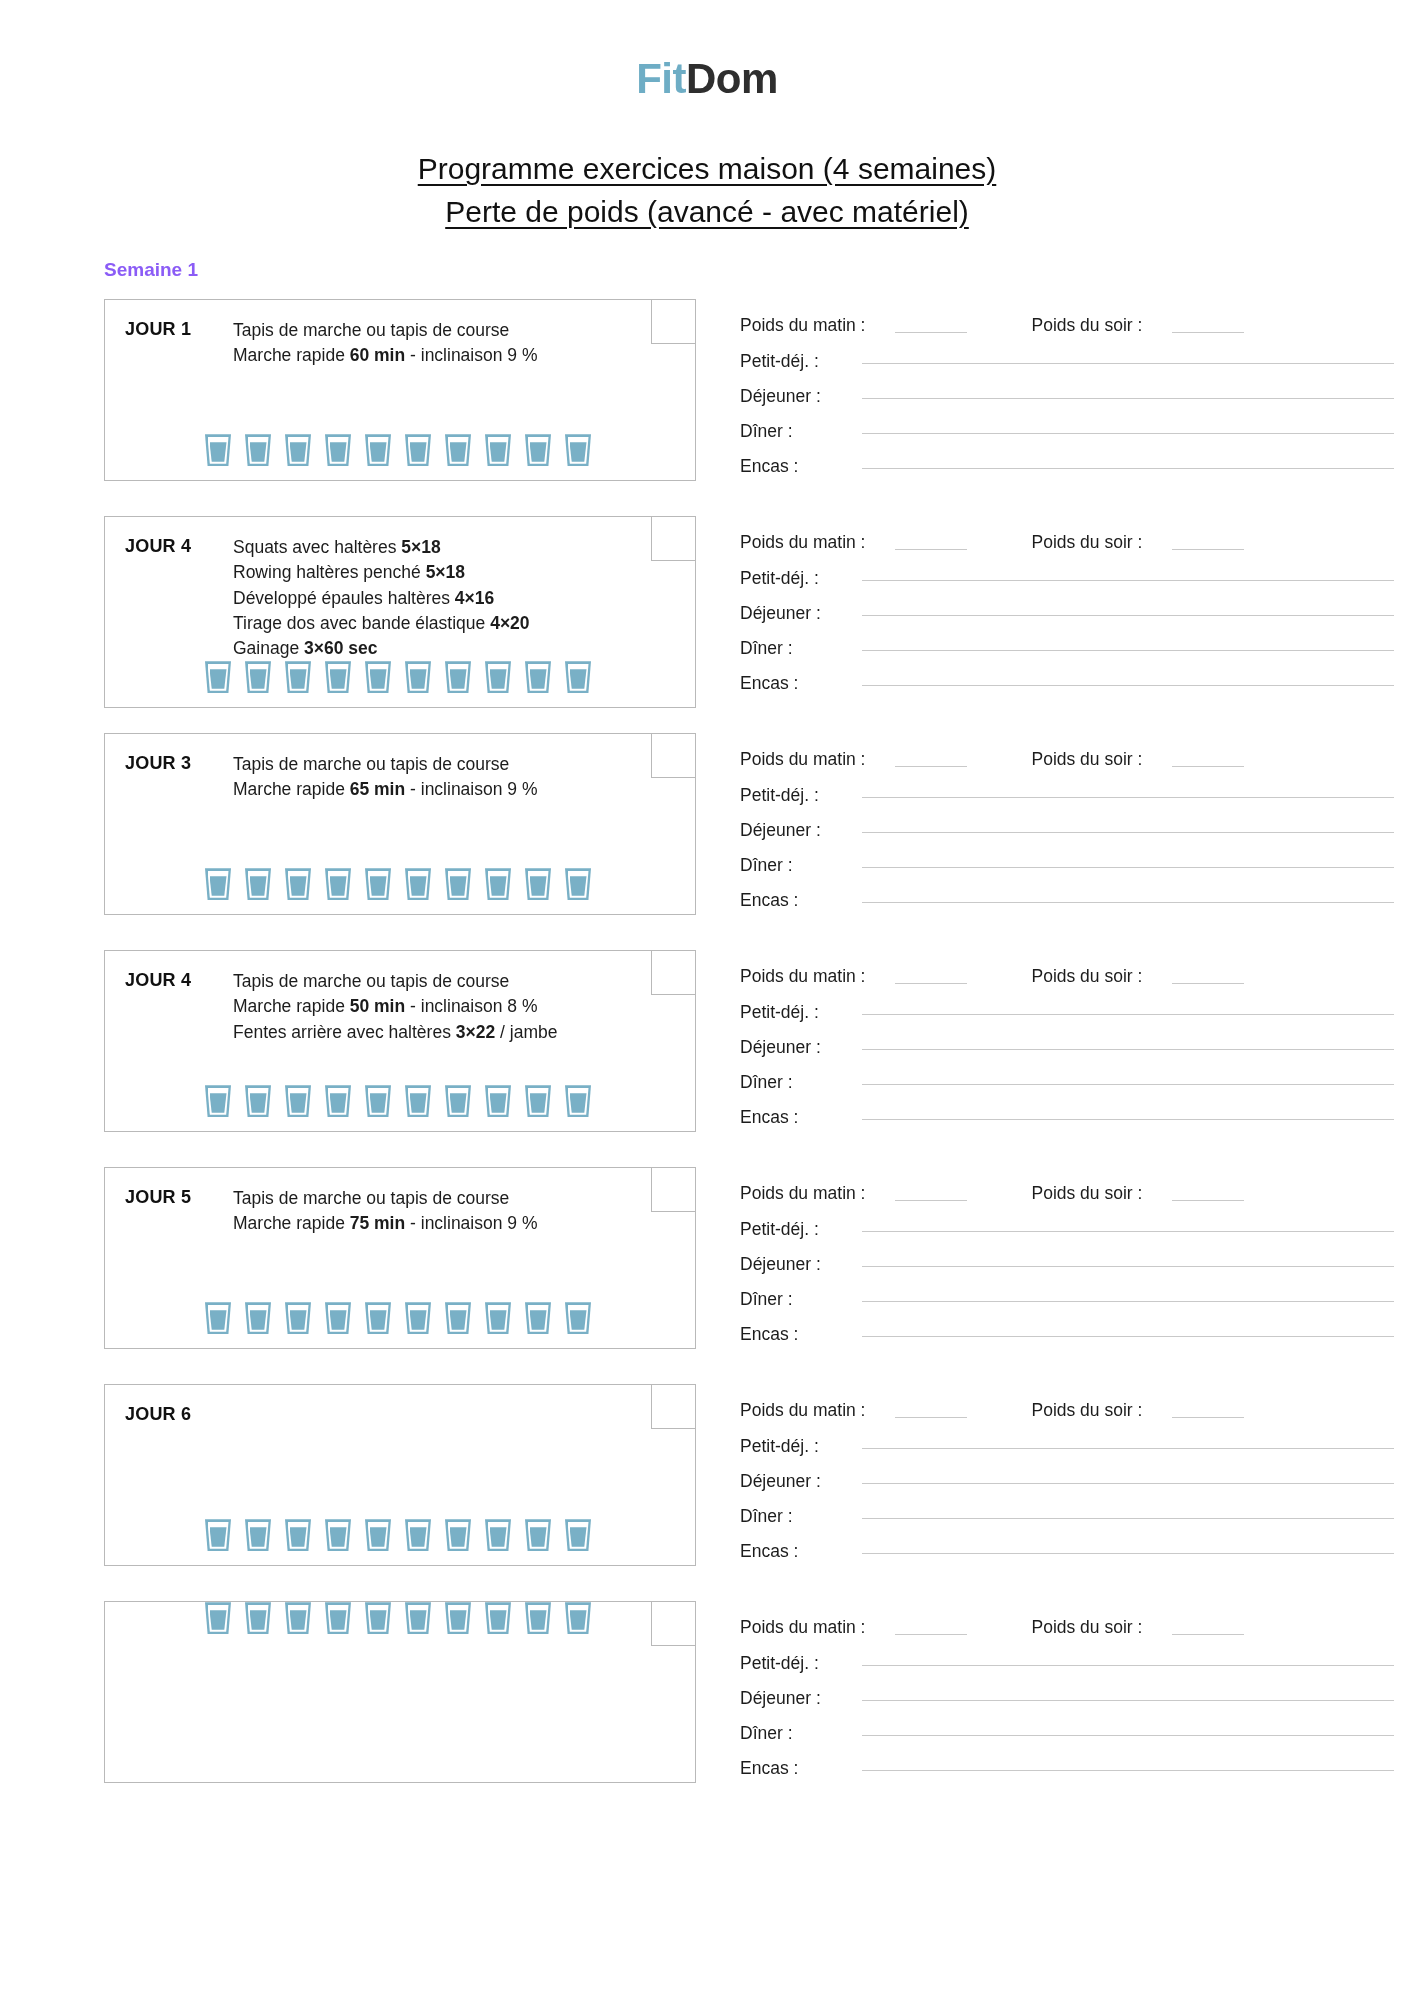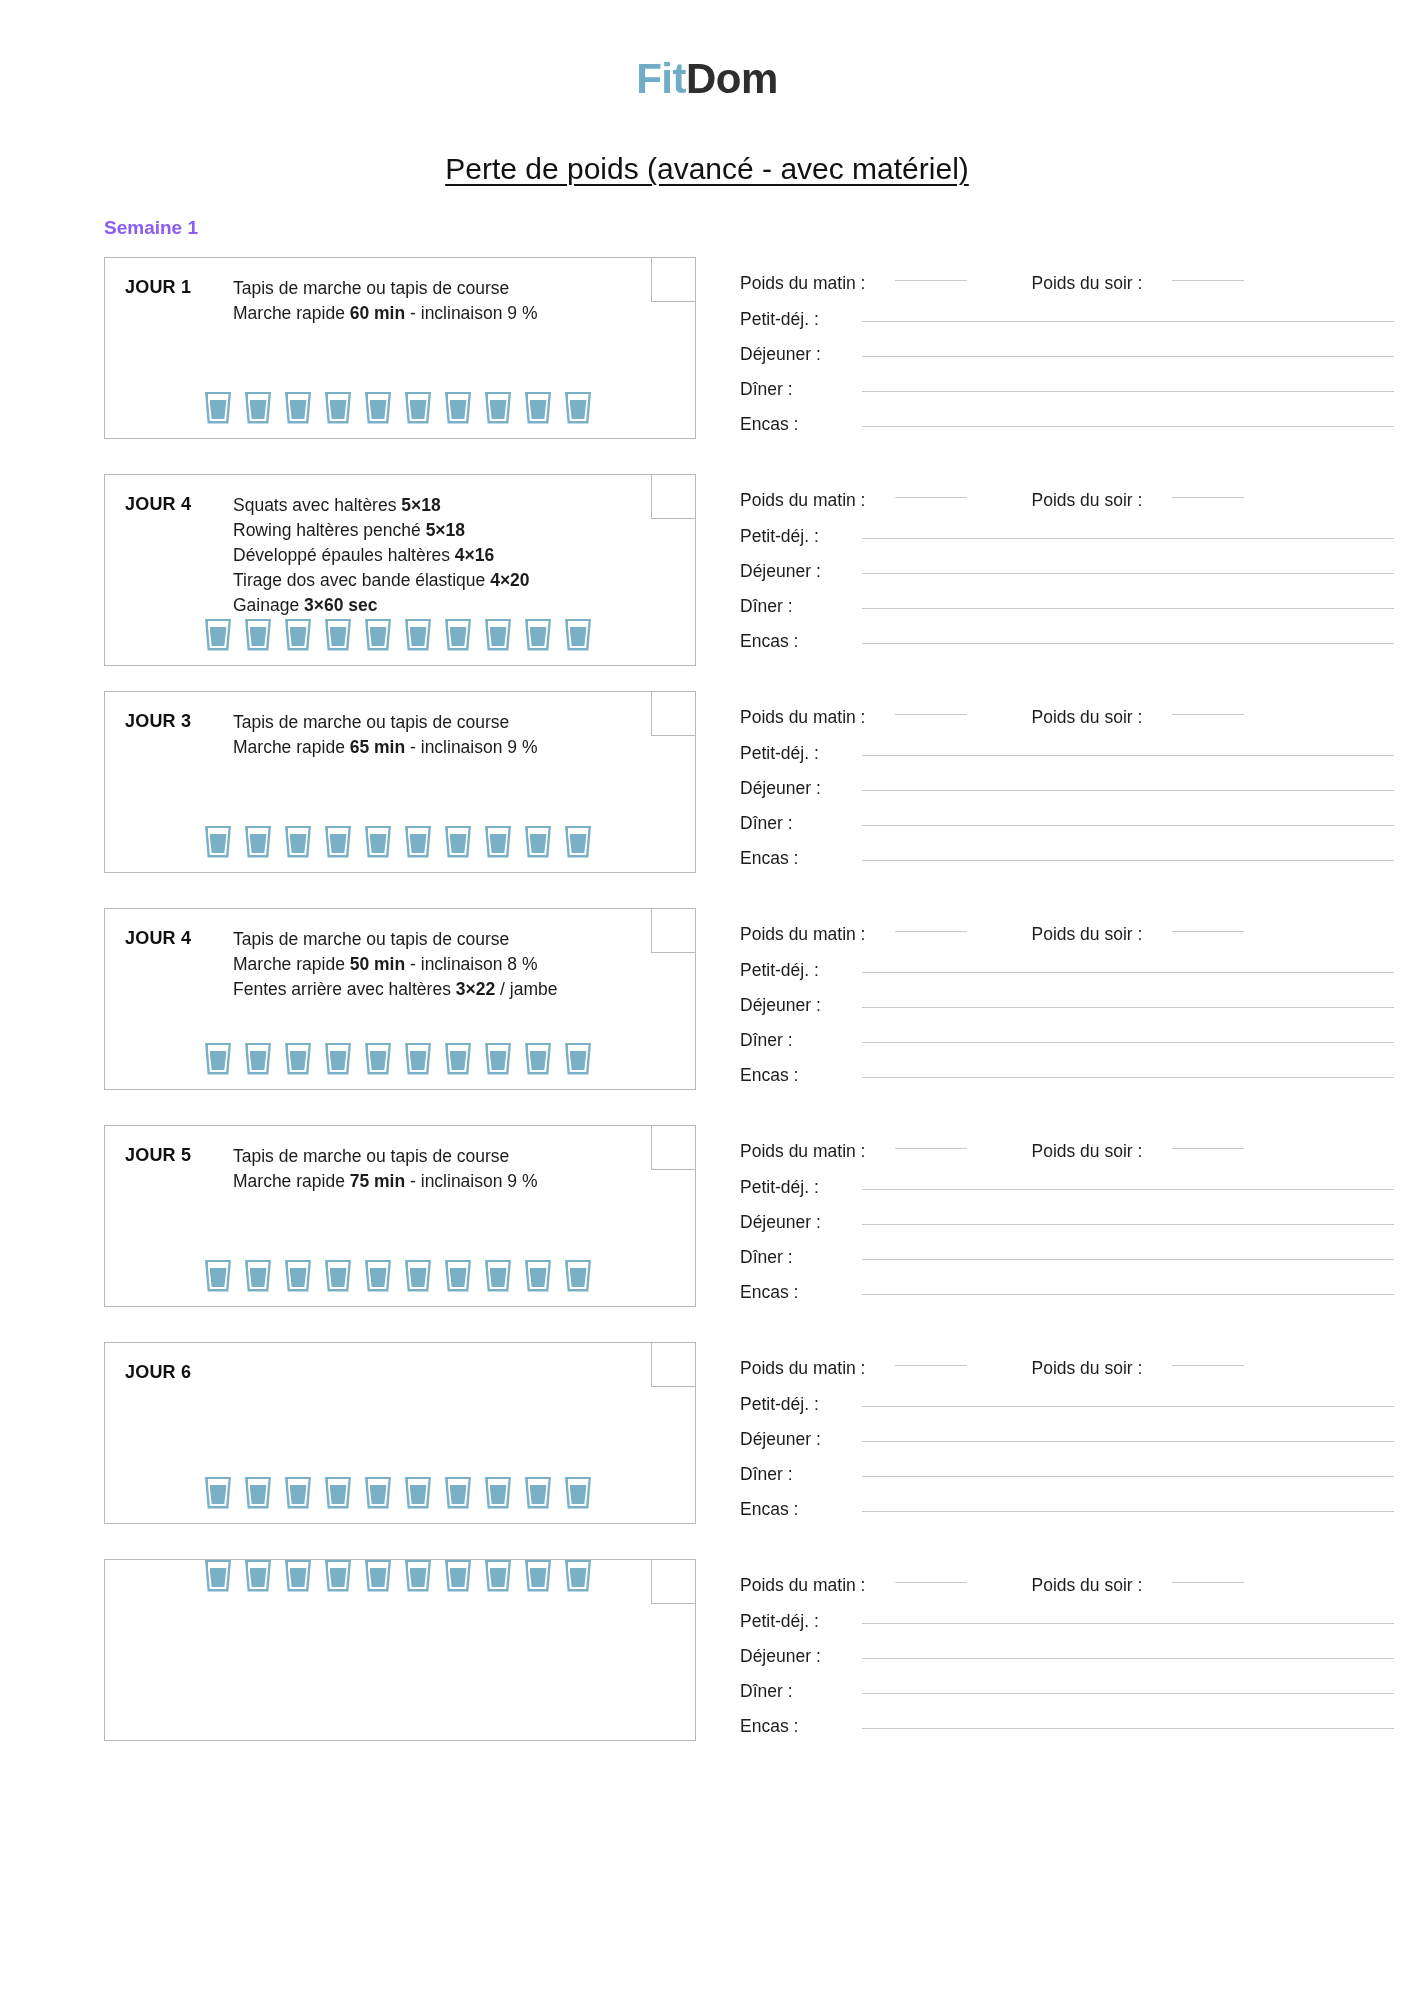--- a/index.html
+++ b/index.html
@@ -149,21 +149,21 @@
   }
 
   
   .track-panel {
     flex: 1 1 auto;
     padding-left: 44px;
     padding-top: 16px;
   }
   .track-weights {
     display: flex;
-    align-items: center;
+    align-items: flex-end;
     font-size: 17.5px;
     color: #1c1c1c;
     margin-bottom: 15px;
     gap: 20px;
   }
   .tw-label { white-space: nowrap; }
   .tw-rule {
     display: inline-block;
     height: 1px;
     background: #c9c9c9;
@@ -199,20 +199,21 @@
 </head>
 <body>
 
 <header class="brand-header">
   <div class="brand-logo">
     <span class="brand-fit" style="color: rgb(110, 173, 197);">Fit</span><span class="brand-dom" style="color: rgb(46, 46, 46);">Dom</span>
   </div>
 </header>
 
 <h1 class="doc-title">
+  <span class="tline">Programme exercices maison (4 semaines)</span>
   <span class="tline">Perte de poids (avancé - avec matériel)</span>
 </h1>
 
 <div class="week-label">Semaine 1</div>
 
 <main class="days" id="days-container">
     <div class="day-row">
       <div class="day-card">
         <div class="day-checkbox"></div>
         <div class="day-card-top">

